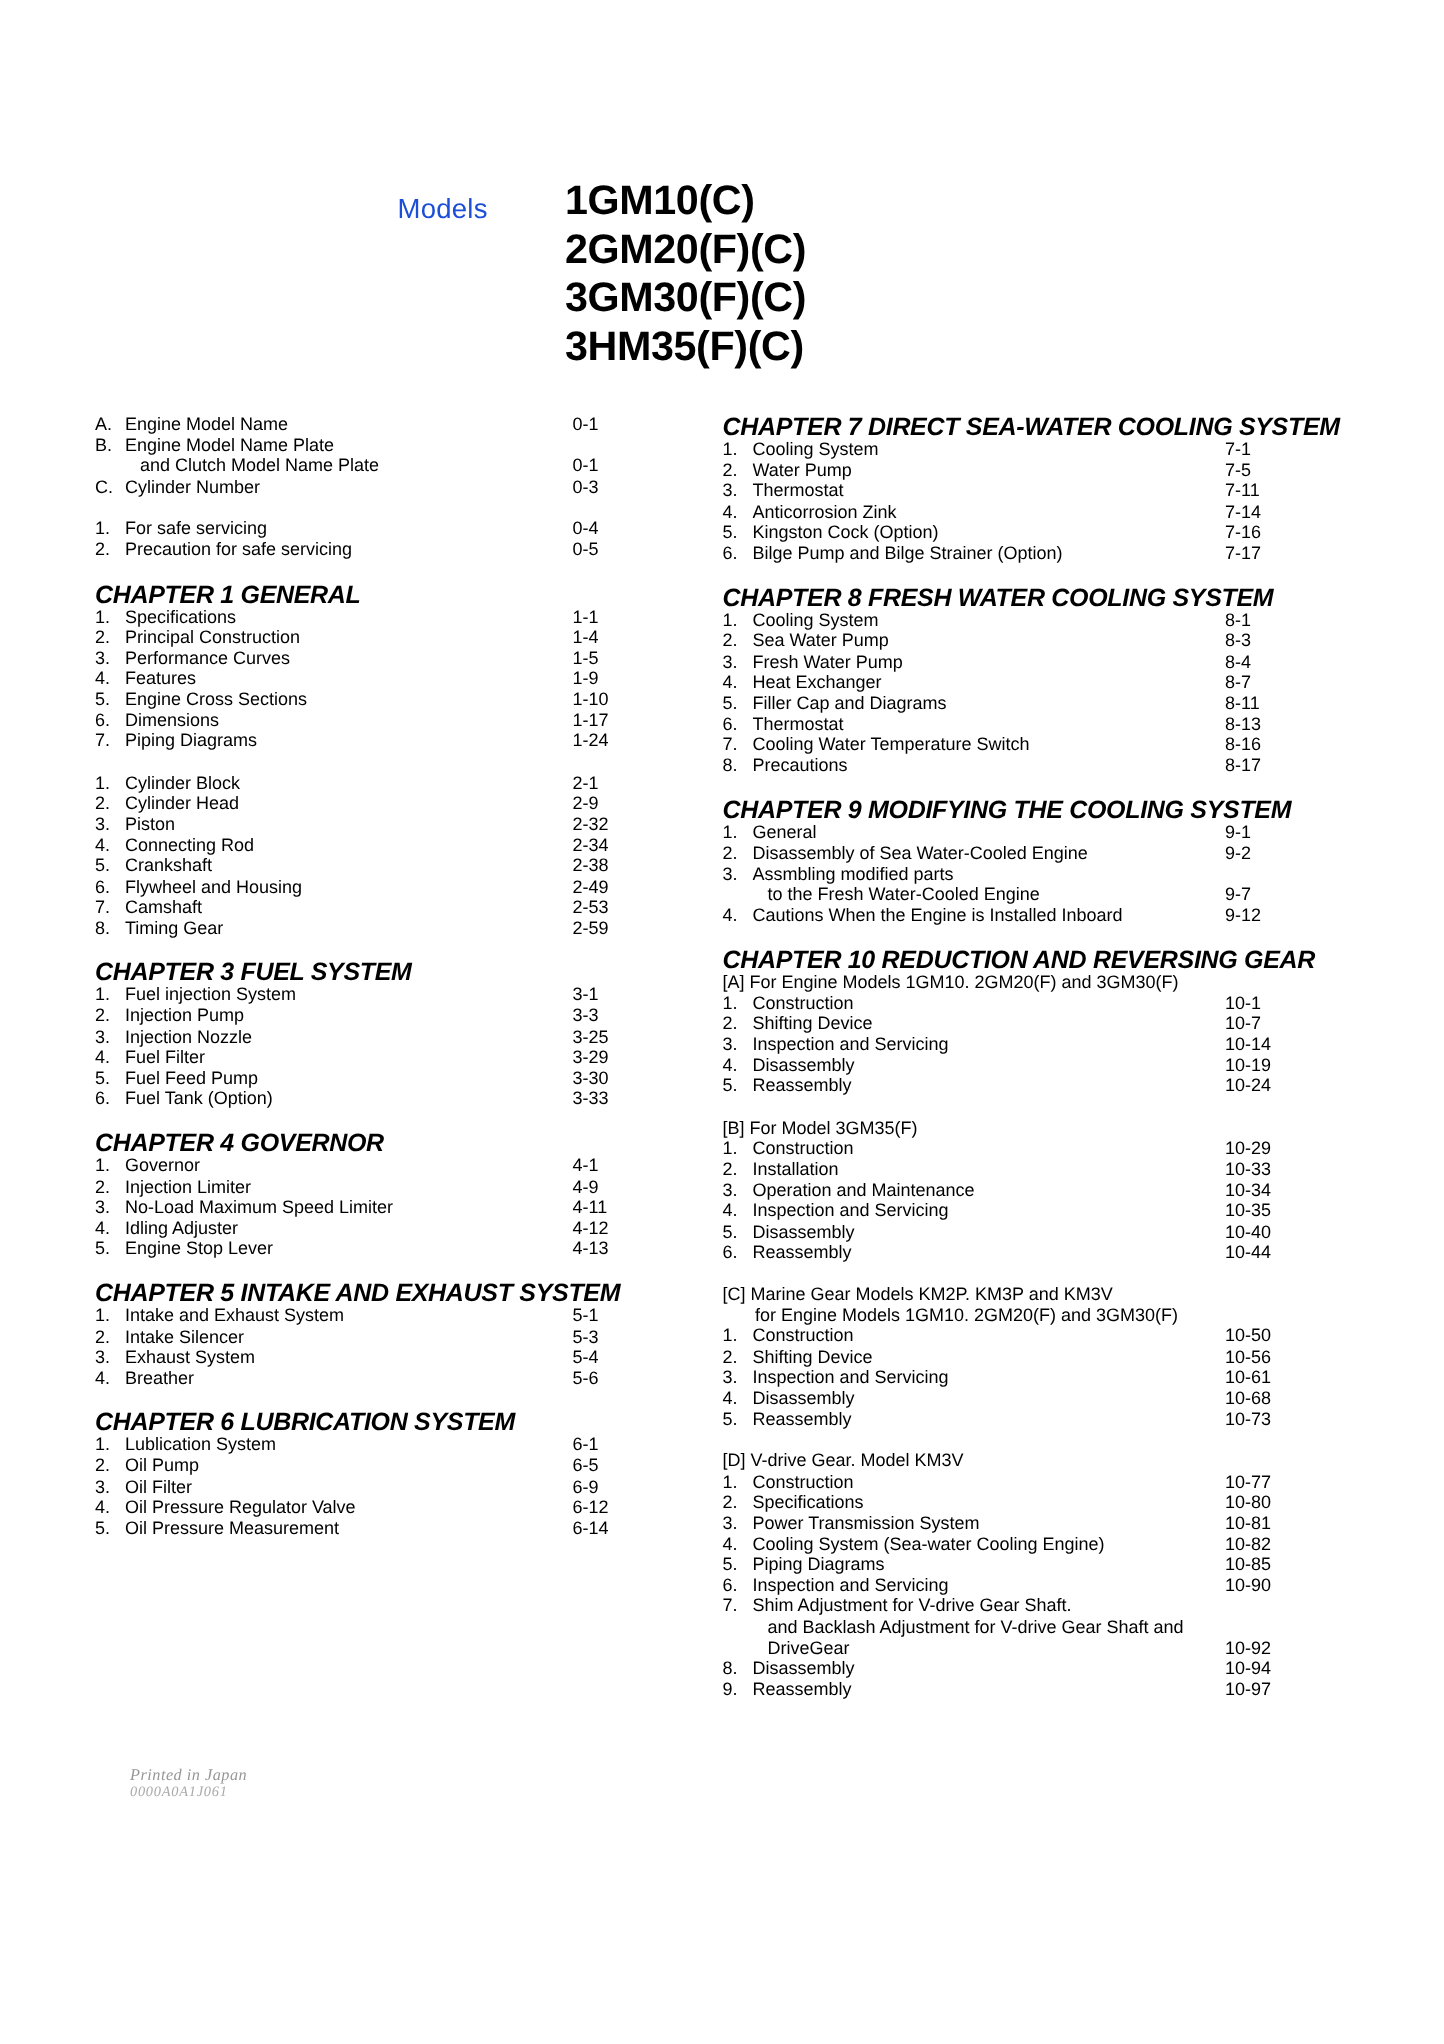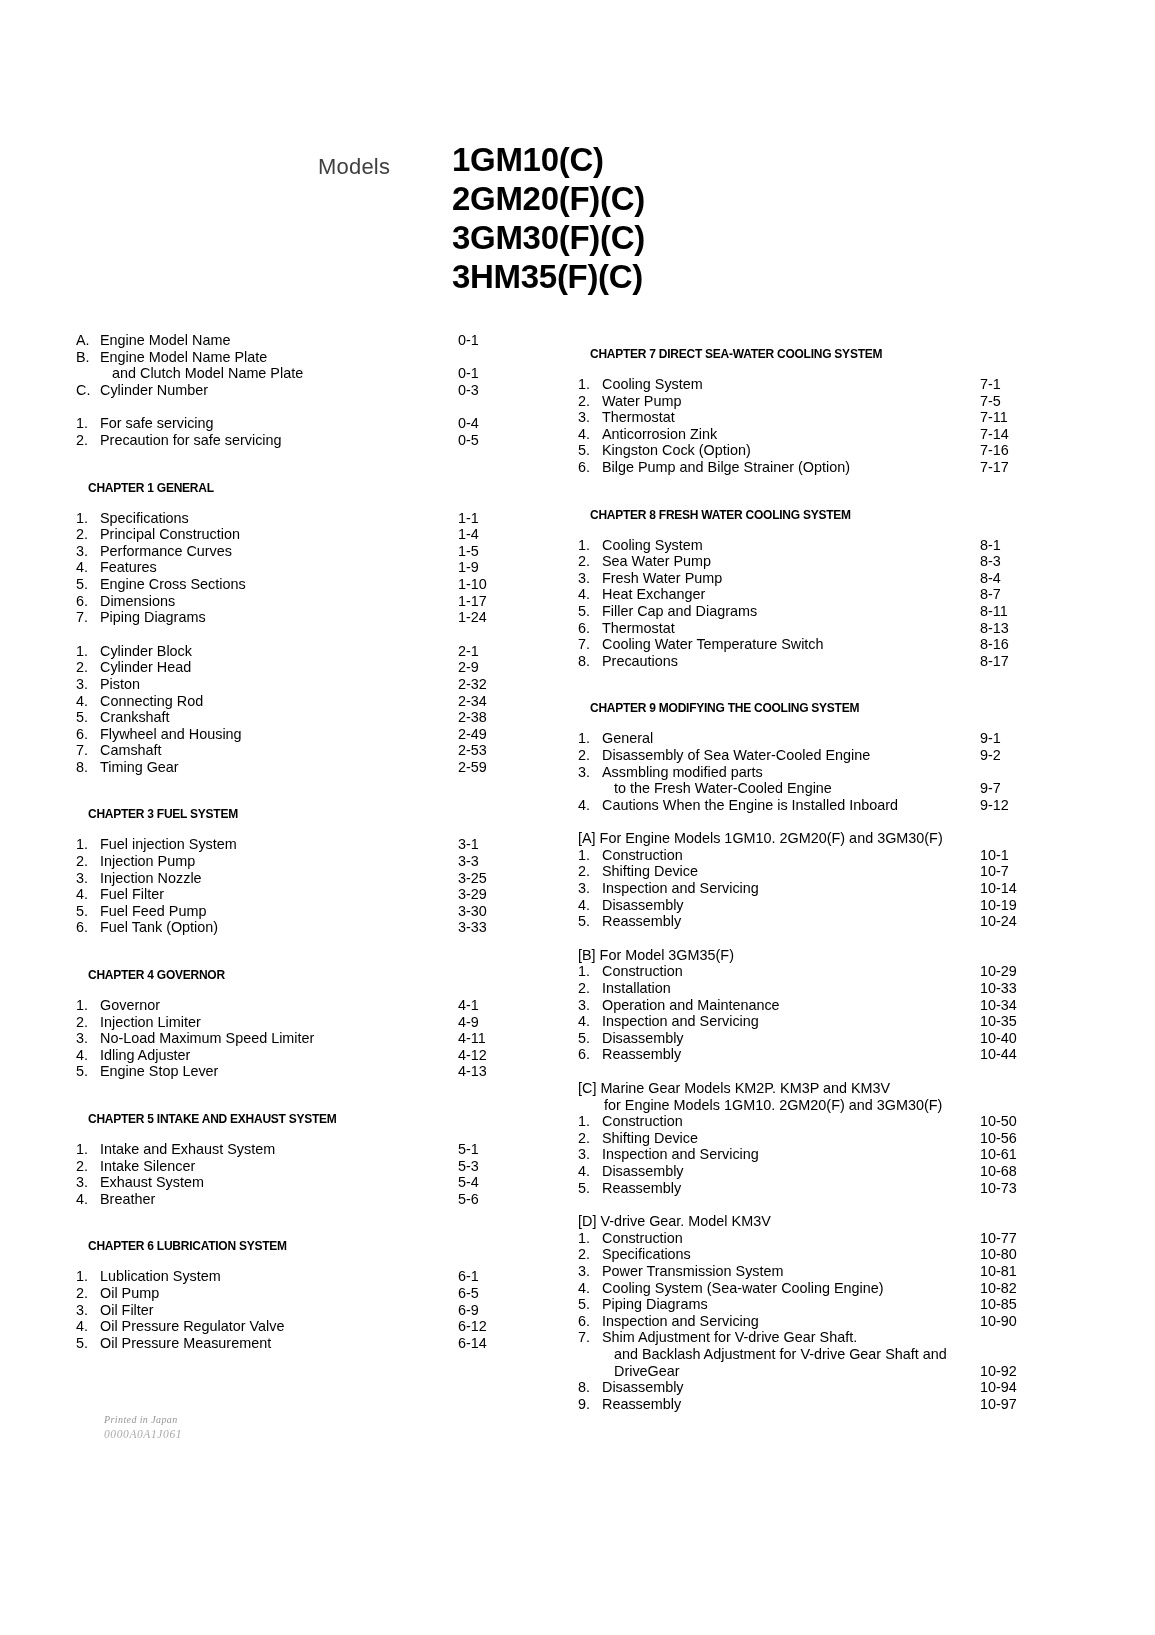--- a/index.html
+++ b/index.html
@@ -24,21 +24,21 @@
     top: 140px;
     width: 100%;
     height: 170px;
   }
   .models-label {
     position: absolute;
     left: 318px;
     top: 14px;
     font-size: 22px;
     letter-spacing: 0.2px;
-    color: #404040;
+    color: #1d4ed8;
   }
   .models-list {
     position: absolute;
     left: 452px;
     top: 0px;
   }
   .model-line {
     font-size: 33px;
     font-weight: bold;
     line-height: 39px;
@@ -55,27 +55,28 @@
     width: 100%;
   }
   .col {
     position: absolute;
     top: 0;
   }
   .col-left  { left: 76px;  width: 428px; }
   .col-right { left: 578px; width: 448px; }
 
   .chapter-title {
-    font-size: 12px;
+    font-size: 20px;
     font-weight: bold;
     letter-spacing: -0.25px;
-    margin: 12px;
+    margin: 0;
     padding: 0;
     white-space: nowrap;
     line-height: 20px;
+    font-style: italic;
   }
   .group-gap { height: 17px; }
 
   .entry {
     display: flex;
     align-items: baseline;
     font-size: 14.4px;
     line-height: 16.6px;
     white-space: nowrap;
   }
@@ -111,21 +112,21 @@
   .footer {
     position: absolute;
     left: 104px;
     top: 1412px;
     font-family: "Liberation Serif", serif;
     font-style: italic;
     color: #6e6e6e;
     opacity: 0.72;
     line-height: 15px;
   }
-  .footer .line1 { font-size: 10px; letter-spacing: 0.4px; }
+  .footer .line1 { font-size: 13px; letter-spacing: 0.4px; }
   .footer .line2 { font-size: 11.5px; letter-spacing: 0.6px; color: #8a8a8a; }
 </style>
 </head>
 <body>
 
 <div class="page">
 
   <div class="header">
     <div class="models-label">Models</div>
     <div class="models-list">
@@ -451,20 +452,21 @@
           <span class="num"></span>
           <span class="txt">to the Fresh Water-Cooled Engine</span>
           <span class="pg">9-7</span>
         </div>
         <div class="entry">
           <span class="num">4.</span>
           <span class="txt">Cautions When the Engine is Installed Inboard</span>
           <span class="pg">9-12</span>
         </div>
         <div class="group-gap"></div>
+        <div class="chapter-title">CHAPTER 10 REDUCTION AND REVERSING GEAR</div>
         <div class="subhead">
           <span class="txt">[A] For Engine Models 1GM10. 2GM20(F) and 3GM30(F)</span>
           <span class="pg"></span>
         </div>
         <div class="entry">
           <span class="num">1.</span>
           <span class="txt">Construction</span>
           <span class="pg">10-1</span>
         </div>
         <div class="entry">

